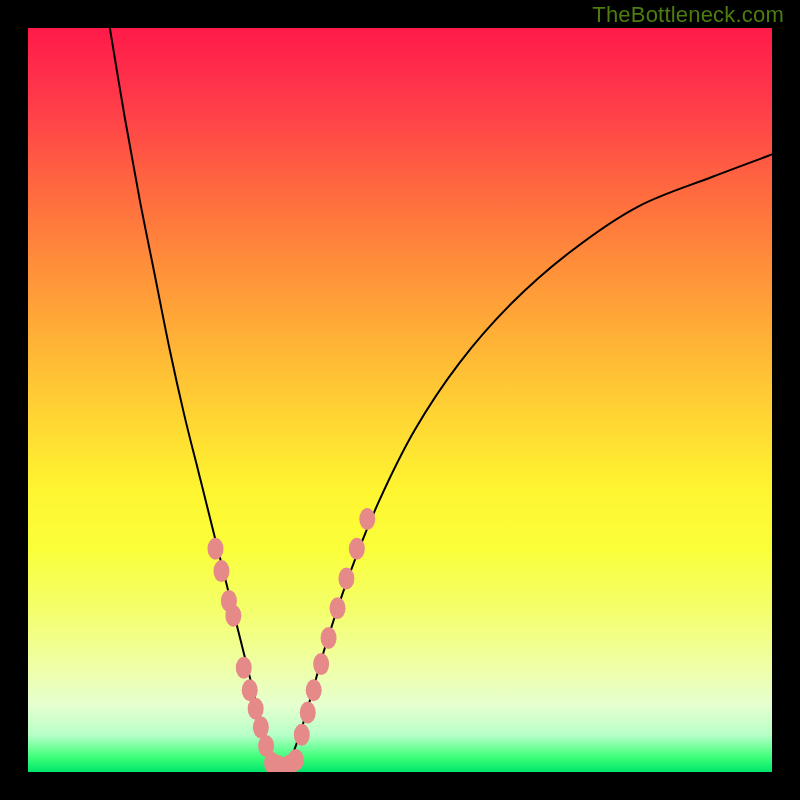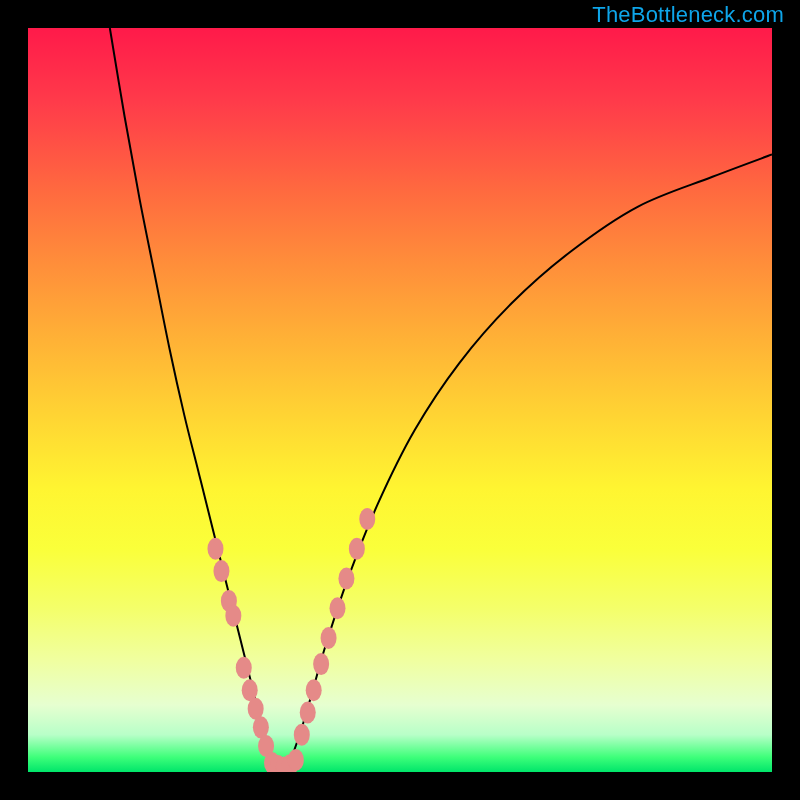--- a/index.html
+++ b/index.html
@@ -14,21 +14,21 @@
   .frame {
     position: relative;
     width: 800px;
     height: 800px;
     background: #000;
   }
   .watermark {
     position: absolute;
     top: 2px;
     right: 16px;
-    color: #0ea5e9;
+    color: #4d7c0f;
     font-size: 22px;
     font-weight: 400;
     letter-spacing: 0.2px;
   }
   .plot {
     position: absolute;
     left: 28px;
     top: 28px;
     width: 744px;
     height: 744px;

